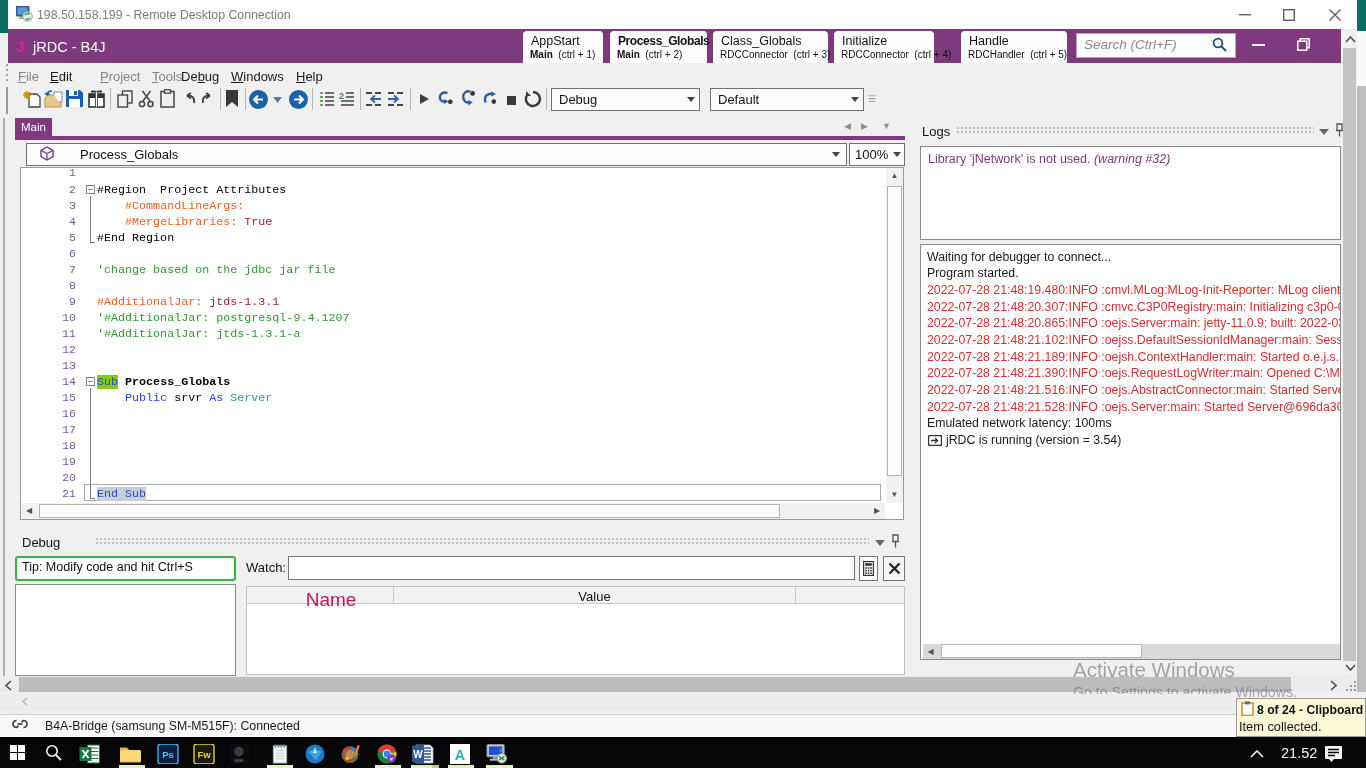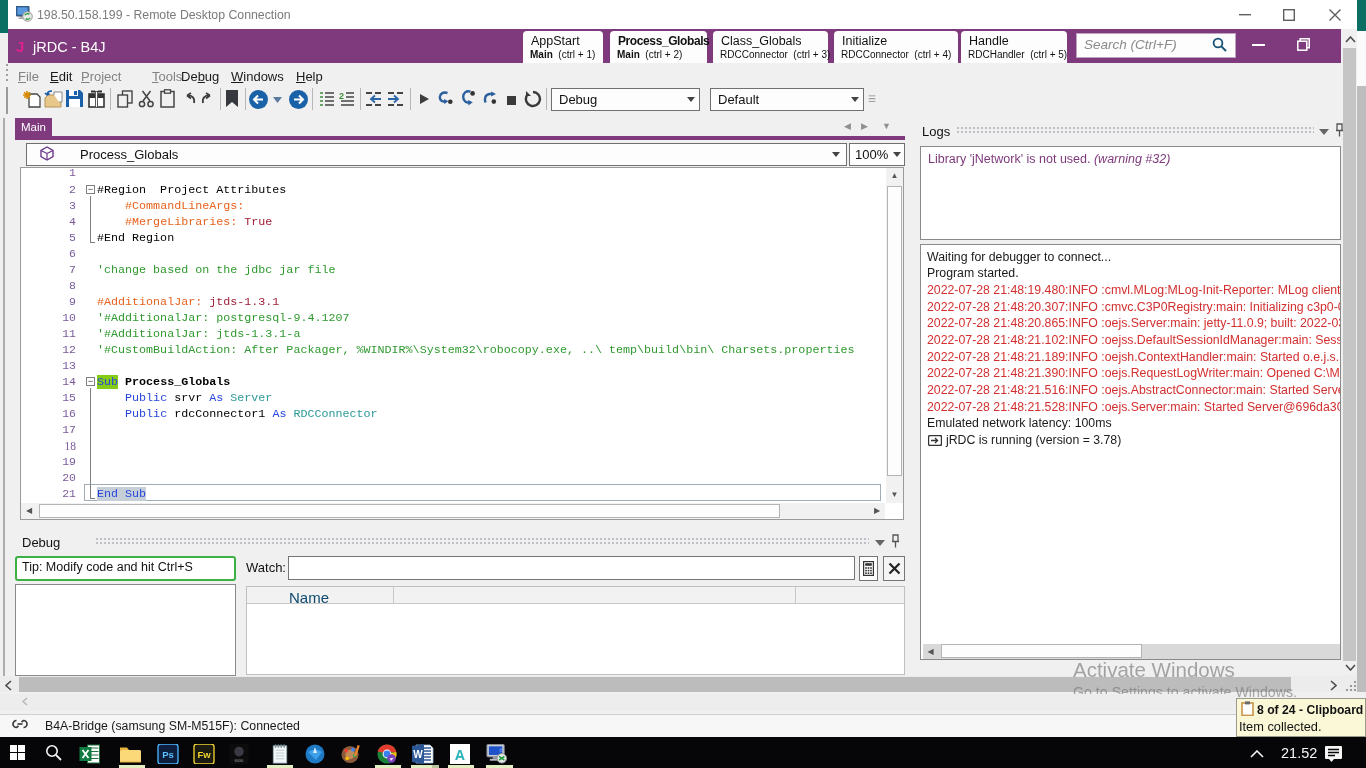--- a/index.html
+++ b/index.html
@@ -114,21 +114,21 @@
       <span class="l2"><b>Main</b>&nbsp; (ctrl + 1)</span>
     </div>
 <div class="abs tab" style="left:610px;width:97px;">
       <span class="l1" style="font-weight:bold;font-size:12px;letter-spacing:-0.4px;">Process_Globals</span>
       <span class="l2"><b>Main</b>&nbsp; (ctrl + 2)</span>
     </div>
 <div class="abs tab" style="left:713px;width:115px;">
       <span class="l1">Class_Globals</span>
       <span class="l2">RDCConnector&nbsp; (ctrl + 3)</span>
     </div>
-<div class="abs tab" style="left:834px;width:124px;">
+<div class="abs tab" style="left:834px;width:100px;">
       <span class="l1">Initialize</span>
       <span class="l2">RDCConnector&nbsp; (ctrl + 4)</span>
     </div>
 <div class="abs tab" style="left:961px;width:106px;">
       <span class="l1">Handle</span>
       <span class="l2">RDCHandler&nbsp; (ctrl + 5)</span>
     </div>
 <div class="abs" id="searchbox"></div>
 <div class="abs" id="searchtxt">Search (Ctrl+F)</div>
 <svg class="abs" style="left:1212px;top:37px;" width="15" height="15" viewBox="0 0 15 15">
@@ -137,21 +137,21 @@
     </svg>
 <div class="abs" style="left:1252px;top:44px;width:13px;height:2px;background:#fff;"></div>
 <svg class="abs" style="left:1297px;top:38px;" width="13" height="13" viewBox="0 0 13 13">
       <rect x="0.8" y="3.2" width="9" height="9" fill="none" stroke="#fff" stroke-width="1.5"></rect>
       <path d="M3.2 3.2V0.8h9v9h-2.4" fill="none" stroke="#fff" stroke-width="1.5"></path>
     </svg>
 
 <div class="abs" id="menubar"></div>
 <div class="abs mi mgrey" style="left:18px;"><u>F</u>ile</div>
 <div class="abs mi" style="left:50px;"><u>E</u>dit</div>
-<div class="abs mi mgrey" style="left:81px;"><u>P</u>roject</div>
+<div class="abs mi mgrey" style="left:100px;"><u>P</u>roject</div>
 <div class="abs mi mgrey" style="left:152px;"><u>T</u>ools</div>
 <div class="abs mi" style="left:181px;">De<u>b</u>ug</div>
 <div class="abs mi" style="left:231px;"><u>W</u>indows</div>
 <div class="abs mi" style="left:296px;"><u>H</u>elp</div>
 <div class="abs" style="left:6px;top:64px;width:2px;height:18px;background-image:linear-gradient(#a0a0a0 2px,transparent 2px);background-size:2px 5px;"></div>
 <div class="abs" style="left:6px;top:87px;width:2px;height:27px;background:#9a9a9a;"></div>
 <div class="abs" style="left:14px;top:89px;width:3px;height:24px;background-image:linear-gradient(#a0a0a0 3px,transparent 3px);background-size:3px 6px;"></div>
 
 <div class="abs" id="toolbar"></div>
 <svg class="abs" style="left:22px;top:90px;" width="19" height="18" viewBox="0 0 19 18">
@@ -304,30 +304,28 @@
 <div class="ln" style="top:261.7px;">7</div>
 <div class="cl" style="top:261.7px;"><span class="grn">'change based on the jdbc jar file</span></div>
 <div class="ln" style="top:277.8px;">8</div>
 <div class="ln" style="top:293.8px;">9</div>
 <div class="cl" style="top:293.8px;"><span class="org">#AdditionalJar:</span> <span class="red">jtds-1.3.1</span></div>
 <div class="ln" style="top:309.9px;">10</div>
 <div class="cl" style="top:309.9px;"><span class="grn">'#AdditionalJar: postgresql-9.4.1207</span></div>
 <div class="ln" style="top:325.9px;">11</div>
 <div class="cl" style="top:325.9px;"><span class="grn">'#AdditionalJar: jtds-1.3.1-a</span></div>
 <div class="ln" style="top:342.0px;">12</div>
-<div class="cl" style="top:342.0px;"><span class="grn">'#CustomBuildAction: After Packager, %WINDIR%\System32\robocopy.exe, ..\ temp\build\bin\ Charsets.properties</span></div>
 <div class="ln" style="top:358.0px;">13</div>
 <div class="ln" style="top:374.1px;">14</div>
 <div class="cl" style="top:374.1px;"><span class="blu" style="background:#84cc16;">Sub</span> <span style="font-weight:bold;">Process_Globals</span></div>
 <div class="ln" style="top:390.1px;">15</div>
 <div class="cl" style="top:390.1px;">    <span class="blu">Public</span> srvr <span class="blu">As</span> <span class="tea">Server</span></div>
 <div class="ln" style="top:406.1px;">16</div>
-<div class="cl" style="top:406.1px;">    <span class="blu">Public</span> rdcConnector1 <span class="blu">As</span> <span class="tea">RDCConnector</span></div>
 <div class="ln" style="top:422.2px;">17</div>
-<div class="ln" style="top:438.2px;font-family:Liberation Serif, serif;">18</div>
+<div class="ln" style="top:438.2px;">18</div>
 <div class="ln" style="top:454.3px;">19</div>
 <div class="ln" style="top:470.4px;">20</div>
 <div class="ln" style="top:486.4px;">21</div>
 <div class="cl" style="top:486.4px;"><span class="blu" style="background:#c6cfd8;">End Sub</span></div>
 <div class="fold" style="left:86px;top:184.5px;">−</div>
 <div class="fold" style="left:86px;top:377.1px;">−</div>
 <div class="abs" style="left:90px;top:195.5px;width:1px;height:46.099999999999994px;background:#808080;"></div>
 <div class="abs" style="left:90px;top:241.6px;width:5px;height:1px;background:#808080;"></div>
 <div class="abs" style="left:90px;top:388.1px;width:1px;height:110.29999999999995px;background:#808080;"></div>
 <div class="abs" style="left:90px;top:498.4px;width:5px;height:1px;background:#808080;"></div>
@@ -345,35 +343,36 @@
 <div class="lgl lred" style="left:6px;top:88.0px;">2022-07-28 21:48:21.102:INFO :oejss.DefaultSessionIdManager:main: Session workerName=node0</div>
 <div class="lgl lred" style="left:6px;top:104.7px;">2022-07-28 21:48:21.189:INFO :oejsh.ContextHandler:main: Started o.e.j.s.ServletContextHandler@18d87d80</div>
 <div class="lgl lred" style="left:6px;top:121.3px;">2022-07-28 21:48:21.390:INFO :oejs.RequestLogWriter:main: Opened C:\MarketplaceStation\Objects\logs\b4j.log</div>
 <div class="lgl lred" style="left:6px;top:138.0px;">2022-07-28 21:48:21.516:INFO :oejs.AbstractConnector:main: Started ServerConnector@68f0f72b{HTTP/1.1, (h</div>
 <div class="lgl lred" style="left:6px;top:154.7px;">2022-07-28 21:48:21.528:INFO :oejs.Server:main: Started Server@696da30b{STARTING}[11.0.9,sto=5000] @3467ms</div>
 <div class="lgl" style="left:6px;top:171.3px;">Emulated network latency: 100ms</div>
 <svg class="abs" style="left:7px;top:190.0px;" width="14" height="11" viewBox="0 0 14 11">
         <rect x="0.5" y="0.5" width="13" height="10" rx="1.5" fill="none" stroke="#333" stroke-width="1.4"></rect>
         <path d="M3 5.5h6M7 3l2.6 2.5L7 8" stroke="#333" stroke-width="1.3" fill="none"></path>
       </svg>
-<div class="lgl" style="left:25px;top:188.0px;">jRDC is running (version = 3.78)</div>
+<div class="lgl" style="left:25px;top:188.0px;">jRDC is running (version = 3.54)</div>
 </div>
 
 <div class="abs phead" style="left:22px;top:535px;">Debug</div>
 <div class="abs dots" style="left:95px;top:537px;width:774px;height:8px;"></div>
 <div class="abs" id="tipbox"></div>
 <div class="abs" style="left:22px;top:560px;font-size:12.5px;color:#111;">Tip: Modify code and hit Ctrl+S</div>
 <div class="abs" id="dbglist"></div>
 <div class="abs" style="left:246px;top:560px;font-size:13px;color:#111;">Watch:</div>
 <div class="abs" id="watchinput"></div>
 <div class="abs" id="dbgtable"></div>
 <div class="abs" style="left:247px;top:587px;width:657px;height:17px;background:#f2f2f2;border-bottom:1px solid #c8c8c8;"></div>
 <div class="abs" style="left:393px;top:587px;width:1px;height:17px;background:#c8c8c8;"></div>
 <div class="abs" style="left:795px;top:587px;width:1px;height:17px;background:#c8c8c8;"></div>
-<div class="abs" style="left:236px;top:589px;width:146px;text-align:center;font-size:15px;color:#0c4a6e;">Name</div>
+<div class="abs" style="left:258px;top:589px;width:146px;text-align:center;font-size:19px;color:#be185d;">Name</div>
+<div class="abs" style="left:394px;top:589px;width:401px;text-align:center;font-size:13px;color:#111;">Value</div>
 
 <div class="abs" style="left:859px;top:556px;width:19px;height:25px;background:#fdfdfd;border:1px solid #757575;"></div>
 <svg class="abs" style="left:863px;top:561px;" width="11" height="15" viewBox="0 0 11 15">
       <rect x="0.6" y="0.6" width="9.8" height="13.8" fill="none" stroke="#333" stroke-width="1.2"></rect>
       <rect x="2.2" y="2.2" width="6.6" height="2.6" fill="#333"></rect>
       <g fill="#333">
         <rect x="2.2" y="6.2" width="1.6" height="1.6"></rect>
         <rect x="4.7" y="6.2" width="1.6" height="1.6"></rect>
         <rect x="7.2" y="6.2" width="1.6" height="1.6"></rect>
         <rect x="2.2" y="8.8" width="1.6" height="1.6"></rect>

